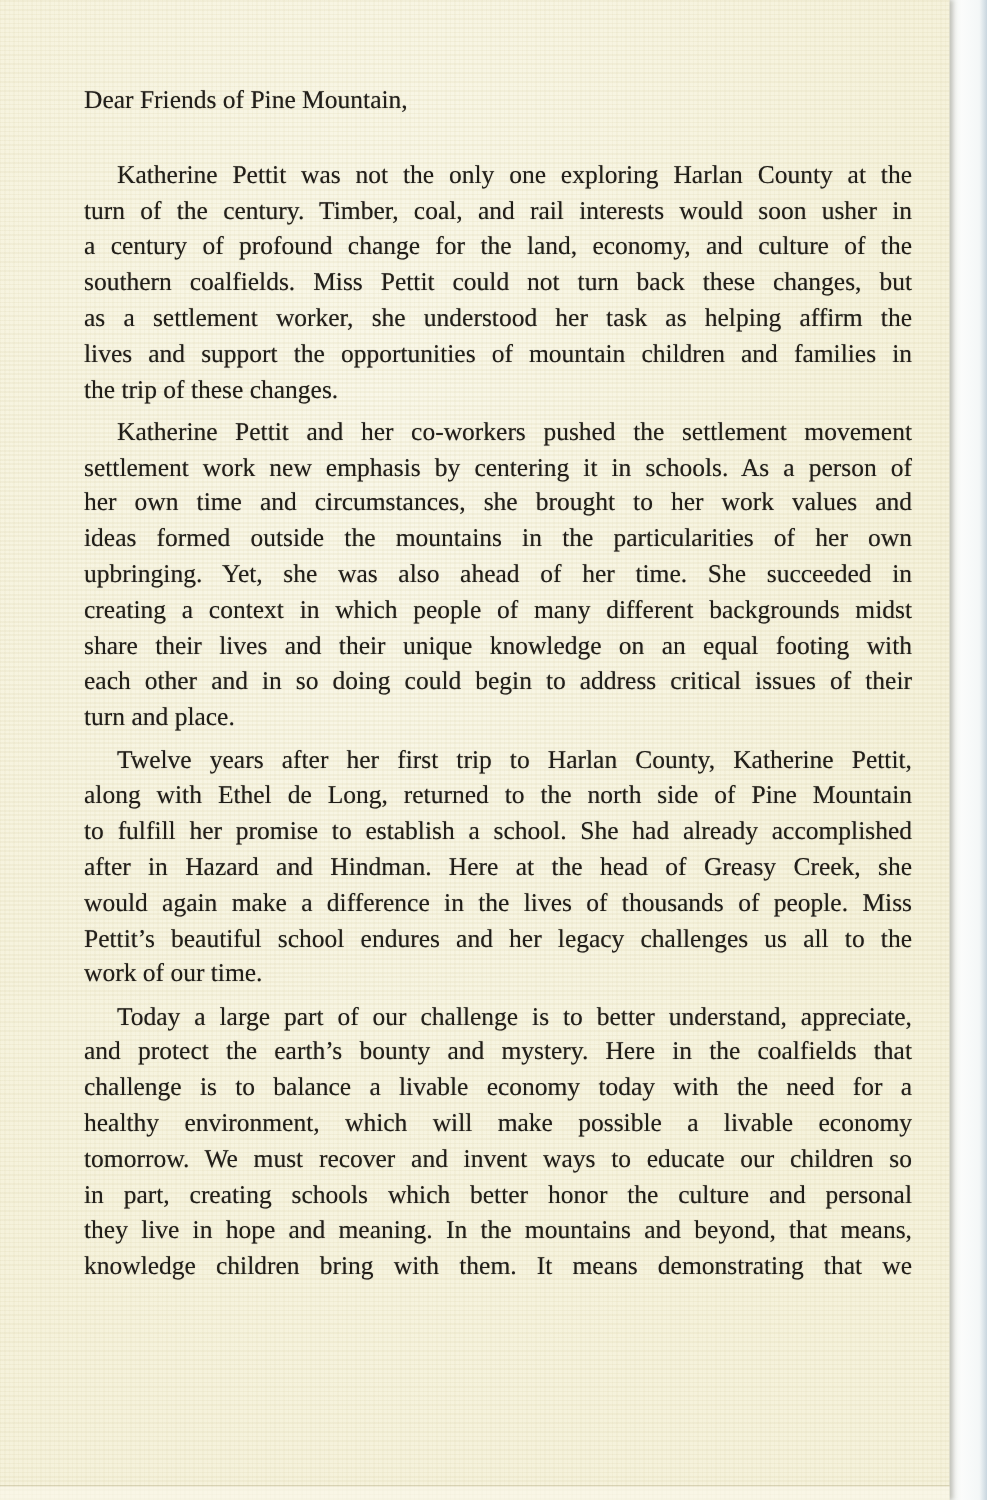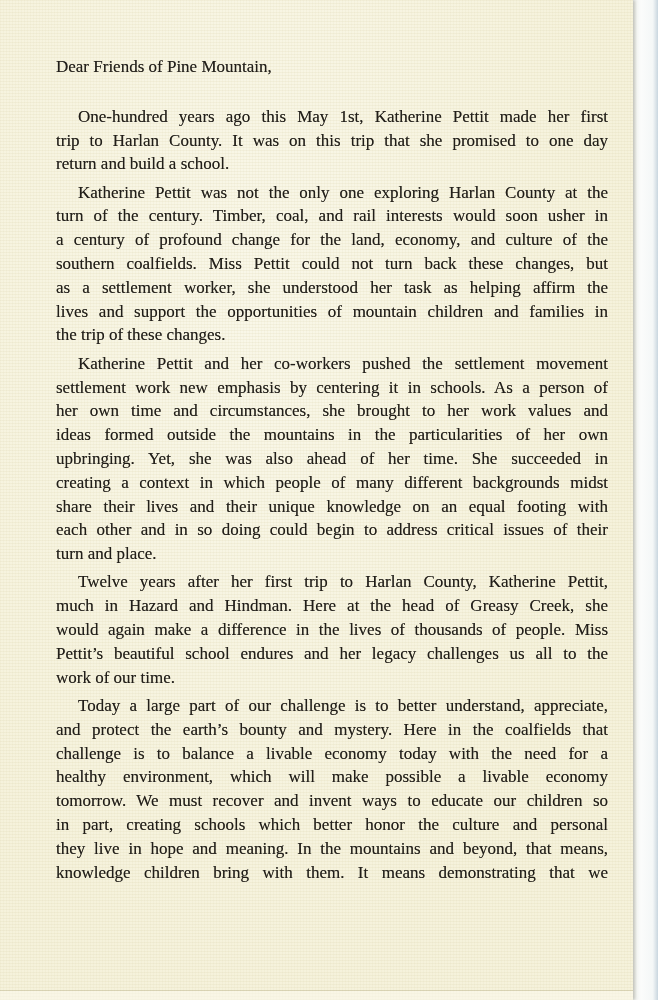--- a/index.html
+++ b/index.html
@@ -84,25 +84,20 @@
 
 <div class="scan-root">
   <div class="scanner-strip"></div>
   <div class="paper">
     <div class="paper-crease"></div>
     <div class="paper-below-crease"></div>
     <div class="letter">
       <div class="greeting">Dear Friends of Pine Mountain,</div>
       <div class="letter-body">
           <div class="para">
-            <div class="line first">One-hundred years ago this May 1st, Katherine Pettit made her first</div>
-            <div class="line">trip to Harlan County. It was on this trip that she promised to one day</div>
-            <div class="line lastline">return and build a school.</div>
-          </div>
-          <div class="para">
             <div class="line first">Katherine Pettit was not the only one exploring Harlan County at the</div>
             <div class="line">turn of the century. Timber, coal, and rail interests would soon usher in</div>
             <div class="line">a century of profound change for the land, economy, and culture of the</div>
             <div class="line">southern coalfields. Miss Pettit could not turn back these changes, but</div>
             <div class="line">as a settlement worker, she understood her task as helping affirm the</div>
             <div class="line">lives and support the opportunities of mountain children and families in</div>
             <div class="line lastline">the trip of these changes.</div>
           </div>
           <div class="para">
             <div class="line first">Katherine Pettit and her co-workers pushed the settlement movement</div>
@@ -110,21 +105,23 @@
             <div class="line">her own time and circumstances, she brought to her work values and</div>
             <div class="line">ideas formed outside the mountains in the particularities of her own</div>
             <div class="line">upbringing. Yet, she was also ahead of her time. She succeeded in</div>
             <div class="line">creating a context in which people of many different backgrounds midst</div>
             <div class="line">share their lives and their unique knowledge on an equal footing with</div>
             <div class="line">each other and in so doing could begin to address critical issues of their</div>
             <div class="line lastline">turn and place.</div>
           </div>
           <div class="para">
             <div class="line first">Twelve years after her first trip to Harlan County, Katherine Pettit,</div>
-            <div class="line">much in Hazard and Hindman. Here at the head of Greasy Creek, she</div>
+            <div class="line">along with Ethel de Long, returned to the north side of Pine Mountain</div>
+            <div class="line">to fulfill her promise to establish a school. She had already accomplished</div>
+            <div class="line">after in Hazard and Hindman. Here at the head of Greasy Creek, she</div>
             <div class="line">would again make a difference in the lives of thousands of people. Miss</div>
             <div class="line">Pettit’s beautiful school endures and her legacy challenges us all to the</div>
             <div class="line lastline">work of our time.</div>
           </div>
           <div class="para">
             <div class="line first">Today a large part of our challenge is to better understand, appreciate,</div>
             <div class="line">and protect the earth’s bounty and mystery. Here in the coalfields that</div>
             <div class="line">challenge is to balance a livable economy today with the need for a</div>
             <div class="line">healthy environment, which will make possible a livable economy</div>
             <div class="line">tomorrow. We must recover and invent ways to educate our children so</div>

